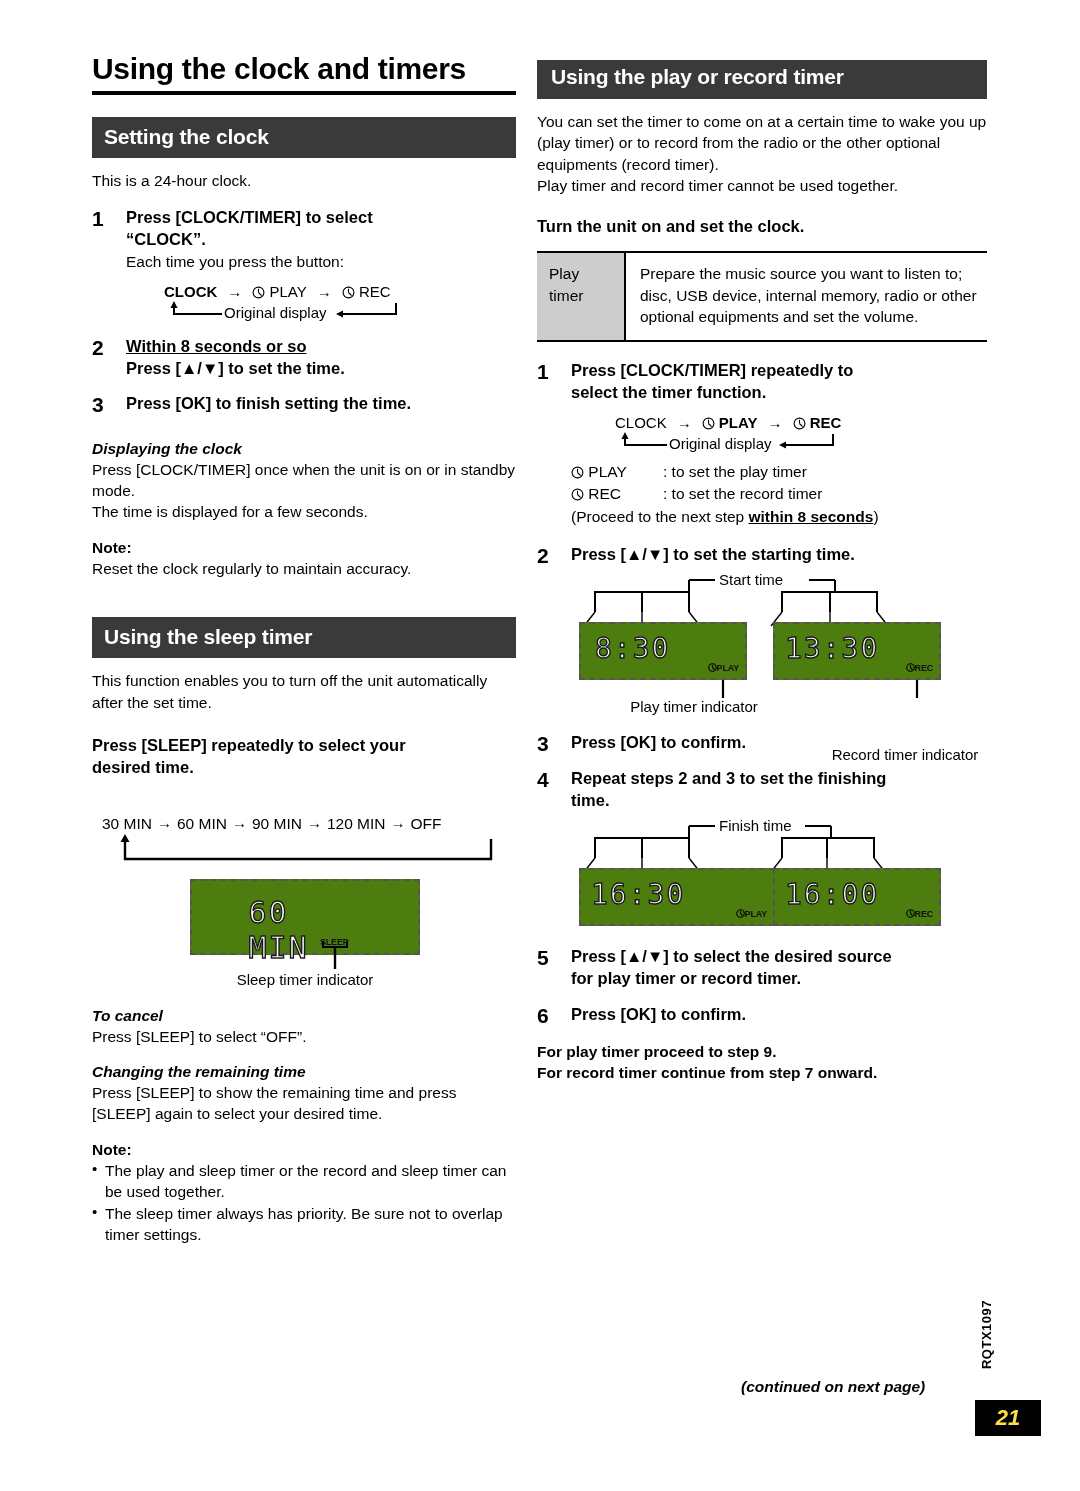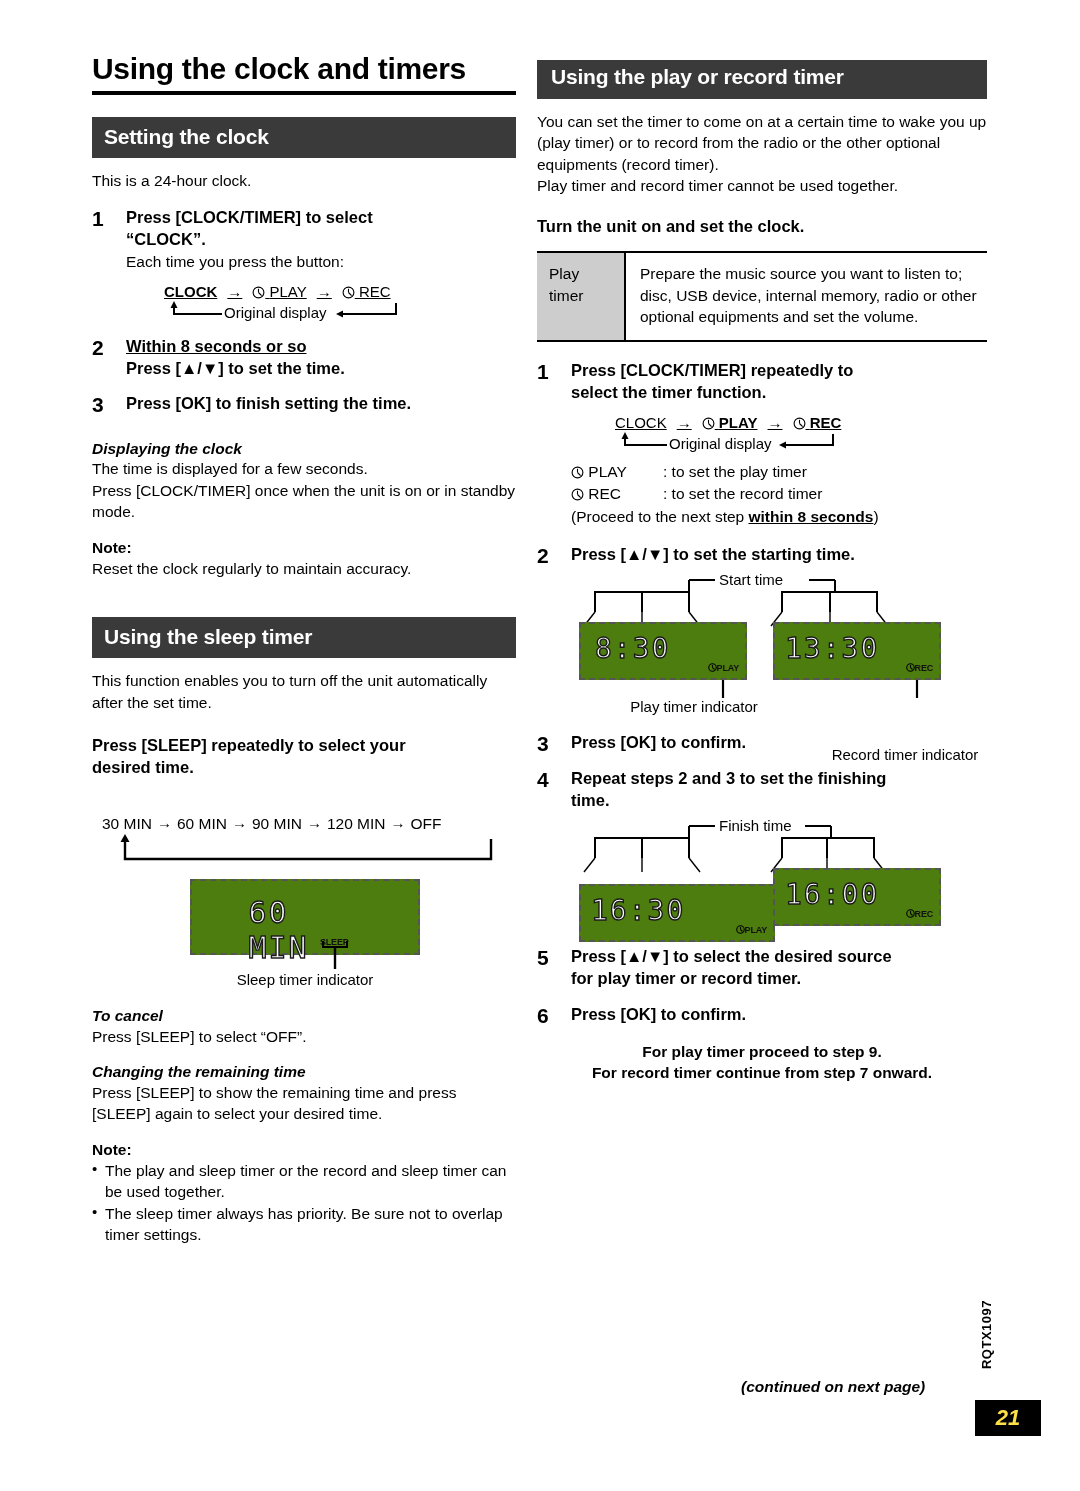--- a/index.html
+++ b/index.html
@@ -48,21 +48,21 @@
     font-size: 21px; font-weight: bold; width: 34px; flex: 0 0 34px;
     line-height: 1.15;
   }
   .step-body { flex: 1; }
   .step-title { font-size: 16.5px; font-weight: bold; line-height: 1.33; }
   .step-sub { font-size: 15.5px; line-height: 1.4; }
   .u-line { text-decoration: underline; }
 
   
   .flow { position: relative; margin: 10px 0 0 0; font-size: 15px; }
-  .flow-row { display: flex; align-items: center; gap: 10px; text-decoration: underline; }
+  .flow-row { display: flex; align-items: center; gap: 10px; }
   .flow-item { white-space: nowrap; }
   .flow-item.b { font-weight: bold; }
   .arrow-r { font-size: 15px; line-height: 1; }
   .flow-return { position: relative; height: 26px; }
   .clockglyph { display: inline-block; vertical-align: -2px; }
 
   
   .sleep-flow { margin-top: 14px; font-size: 15.5px; }
   .sleep-row { display: flex; align-items: flex-start; gap: 5px; white-space: nowrap; margin-top: 36px; }
   .sleep-loop { position: relative; height: 34px; }
@@ -183,22 +183,22 @@
 
     <div class="step" style="margin-top:14px;">
       <div class="step-num">3</div>
       <div class="step-body">
         <div class="step-title">Press [OK] to finish setting the time.</div>
       </div>
     </div>
 
     <div style="margin-top:22px;">
       <div class="ital-head">Displaying the clock</div>
+      <div class="body-text tight" style="margin-top:1px;">Press [CLOCK/TIMER] once when the unit is on or in standby mode.</div>
       <div class="body-text tight" style="margin-top:0;">The time is displayed for a few seconds.</div>
-      <div class="body-text tight" style="margin-top:1px;">Press [CLOCK/TIMER] once when the unit is on or in standby mode.</div>
     </div>
 
     <div style="margin-top:16px;">
       <div class="note-head">Note:</div>
       <div class="body-text tight" style="margin-top:1px;">Reset the clock regularly to maintain accuracy.</div>
     </div>
 
     <div class="section-bar" style="margin-top:38px;">Using the sleep timer</div>
 
     <div class="body-text">This function enables you to turn off the unit automatically after the set time.</div>
@@ -435,21 +435,21 @@
         <path d="M337 42 L337 22 L294 22" fill="none" stroke="#000" stroke-width="2"></path>
         <line x1="58" y1="42" x2="47" y2="56" stroke="#000" stroke-width="1.4"></line>
         <line x1="105" y1="42" x2="105" y2="56" stroke="#000" stroke-width="1.4"></line>
         <line x1="152" y1="42" x2="163" y2="56" stroke="#000" stroke-width="1.4"></line>
         <line x1="245" y1="42" x2="234" y2="56" stroke="#000" stroke-width="1.4"></line>
         <line x1="290" y1="42" x2="290" y2="56" stroke="#000" stroke-width="1.4"></line>
         <line x1="337" y1="42" x2="348" y2="56" stroke="#000" stroke-width="1.4"></line>
       </svg>
       <div style="position:absolute;left:178px;top:1px;font-size:15px;background:#fff;padding:0 4px;white-space:nowrap;">Finish time</div>
 
-      <div class="lcd" style="position:absolute;left:42px;top:68px;width:196px;height:58px;">
+      <div class="lcd" style="position:absolute;left:42px;top:52px;width:196px;height:58px;">
         <div class="lcd-digits" style="position:absolute;left:10px;top:8px;font-size:28px;">16:30</div>
         <div class="lcd-ind" style="right:6px;bottom:5px;white-space:nowrap;">
           <svg width="9" height="9" viewBox="0 0 13 13" style="display:inline-block;vertical-align:-1px;">
             <circle cx="6.5" cy="6.5" r="5.4" fill="none" stroke="#000" stroke-width="1.6"></circle>
             <line x1="6.5" y1="6.5" x2="6.5" y2="3" stroke="#000" stroke-width="1.6"></line>
             <line x1="6.5" y1="6.5" x2="9.4" y2="9.4" stroke="#000" stroke-width="1.6"></line>
           </svg><span>PLAY</span>
         </div>
       </div>
       <div class="lcd" style="position:absolute;left:236px;top:52px;width:168px;height:58px;">
@@ -472,21 +472,21 @@
       </div>
     </div>
 
     <div class="step" style="margin-top:14px;">
       <div class="step-num">6</div>
       <div class="step-body">
         <div class="step-title">Press [OK] to confirm.</div>
       </div>
     </div>
 
-    <div style="margin-top:14px;text-align:center;">
+    <div style="margin-top:14px;">
       <div class="bold-lead" style="font-size:15.5px;">For play timer proceed to step 9.</div>
       <div class="bold-lead" style="font-size:15.5px;">For record timer continue from step 7 onward.</div>
     </div>
   </div>
 
   <div class="continued">(continued on next page)</div>
   <div class="rqt">RQTX1097</div>
   <div class="pagenum">21</div>
 
 </div>

